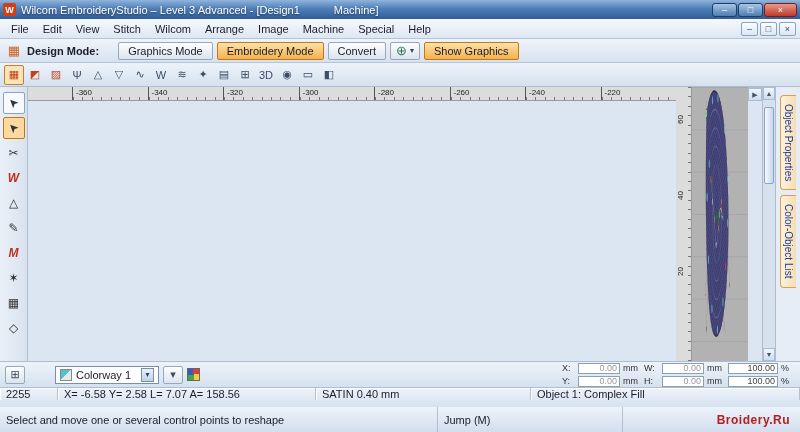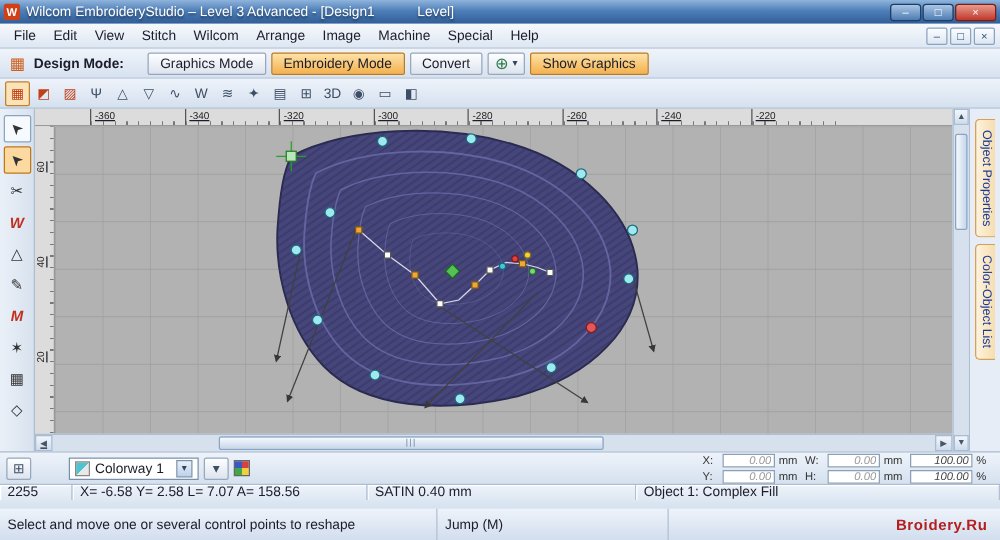--- a/index.html
+++ b/index.html
@@ -51,21 +51,21 @@
   .main { flex:1; display:flex; min-height:0; }
   .left-tools { width:28px; flex:none; background:linear-gradient(90deg,#eaf0f8,#d8e2ee);
     border-right:1px solid #aebdd0; display:flex; flex-direction:column; align-items:center; padding-top:5px; gap:3px; }
   .tool-btn { width:22px; height:22px; border:1px solid transparent; border-radius:2px; display:flex;
     align-items:center; justify-content:center; color:#333; font-size:12px; cursor:default; }
   .tool-btn.pressed { background:#f6fafe; border-color:#8aa4c0; }
   .tool-btn.active { background:#fbd9a0; border-color:#c07818; }
   .rot-nw { display:inline-block; transform:rotate(-135deg); }
   .tool-red { color:#c03020; font-weight:bold; font-style:italic; }
 
-  .center-col { flex:1; display:flex; flex-direction:column; min-width:0;text-decoration:underline; }
+  .center-col { flex:1; display:flex; min-width:0; }
   .ruler-h { height:14px; flex:none; background:#dcdcdc; border-bottom:1px solid #999; display:flex;
     padding-left:44px; overflow:hidden; }
   .htick { width:75.5px; flex:none; position:relative; font-size:8px; color:#222; padding:1px 0 0 3px;
     border-left:1px solid #555;
     background-image:repeating-linear-gradient(90deg,#777 0 1px,transparent 1px 9.4px);
     background-size:100% 3px; background-repeat:no-repeat; background-position:left bottom; }
   .canvas-row { flex:1; display:flex; min-height:0; }
   .ruler-v { width:16px; flex:none; background:#dcdcdc; border-right:1px solid #999; padding-top:28px;
     display:flex; flex-direction:column; overflow:hidden;
     background-image:repeating-linear-gradient(180deg,#777 0 1px,transparent 1px 9.4px);
@@ -107,49 +107,49 @@
     display:flex; align-items:center; gap:4px; padding:0 4px; font-size:11px; }
   .cw-chip { width:12px; height:12px; flex:none; background:linear-gradient(135deg,#4fc3d0 50%,#e8e8e8 50%);
     border:1px solid #888; }
   .cw-caret { margin-left:auto; width:13px; height:14px; background:linear-gradient(#e8f1fa,#bcd2ea);
     border:1px solid #7a90aa; font-size:8px; color:#33455c; display:flex; align-items:center; justify-content:center; }
   .quad-icon { width:13px; height:13px; border:1px solid #666;
     background:conic-gradient(#d84040 0 25%, #f0d040 0 50%, #40a848 0 75%, #3858c8 0); }
   .fields { margin-left:auto; display:grid; grid-template-columns:13px 42px 18px 15px 42px 18px 50px 10px;
     grid-auto-rows:12px; gap:1px 3px; align-items:center; font-size:9px; color:#333; padding-right:4px; }
   .fields input { width:100%; height:11px; border:1px solid #8aa0b8; background:#fff; font-size:9px;
-    text-align:right; padding-right:2px; color:#999; font-family:"Liberation Sans", sans-serif;font-style:italic; }
+    text-align:right; padding-right:2px; color:#999; font-family:"Liberation Sans", sans-serif; }
   .fields input.pct { color:#444; }
   .unit { color:#333; }
 
   
   .statusbar { height:20px; flex:none; display:flex; align-items:flex-start;
     background:linear-gradient(#eef3fa,#d5e1ef); border-top:1px solid #aebdd0; font-size:11px; }
   .status-cell { display:flex; align-items:center; padding:0 6px; border-right:1px solid #b2c0d2;
     box-shadow:inset 1px 1px 0 #fff; white-space:nowrap; overflow:hidden; }
-  .w58 { width:58px; flex:none; } .w242 { width:236px; flex:none; } .w215 { width:215px; flex:none; }
+  .w58 { width:58px; flex:none; } .w242 { width:258px; flex:none; } .w215 { width:215px; flex:none; }
   .grow { flex:1; }
   .hintbar { height:25px; flex:none; display:flex; align-items:stretch;
     background:linear-gradient(#eef3fa,#d2deee); font-size:11px; }
   .hint-cell { display:flex; align-items:center; padding:0 6px; border-right:1px solid #b2c0d2;
     white-space:nowrap; overflow:hidden; }
-  .hint-msg { width:350px; flex:none; }
+  .hint-msg { width:438px; flex:none; }
   .hint-mode { width:185px; flex:none; }
   .watermark { margin-left:auto; display:flex; align-items:center; padding-right:10px;
     color:#b22020; font-size:12px; font-weight:bold; letter-spacing:.5px; }
 </style>
 </head>
 <body>
 
 <div class="app">
 
   <div class="titlebar">
     <span class="app-icon">W</span>
     <span class="title-text">Wilcom EmbroideryStudio – Level 3 Advanced - [Design1</span>
-    <span class="title-suffix">Level]</span>
+    <span class="title-suffix">Machine]</span>
     <div class="win-controls">
       <span class="win-btn">–</span>
       <span class="win-btn">□</span>
       <span class="win-btn close">×</span>
     </div>
   </div>
 
   <div class="menubar">
     <div style="display:flex">
         <span class="menu-item">File</span>

